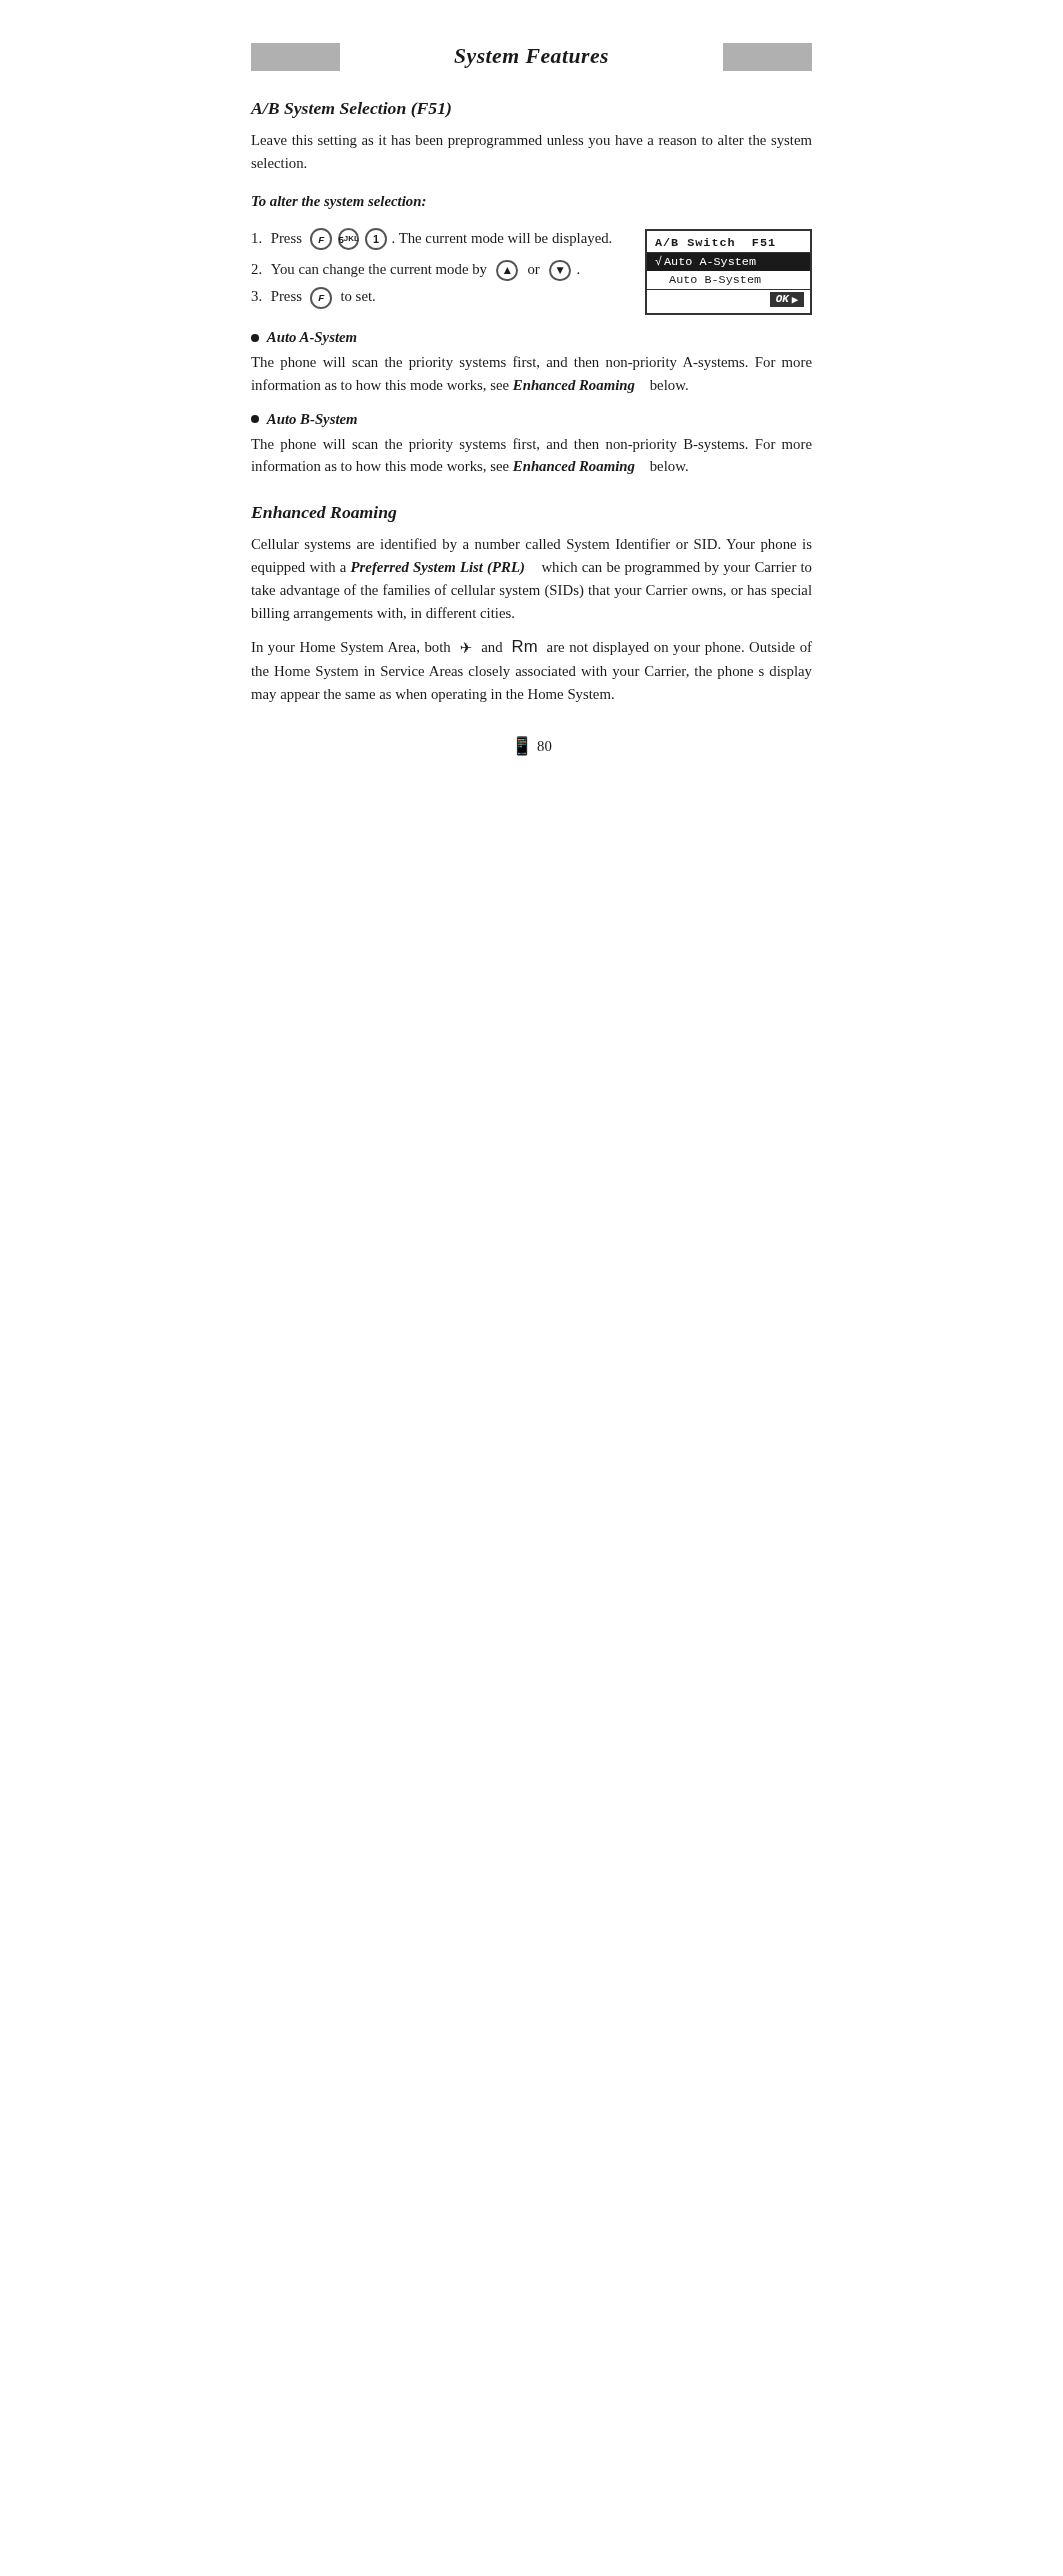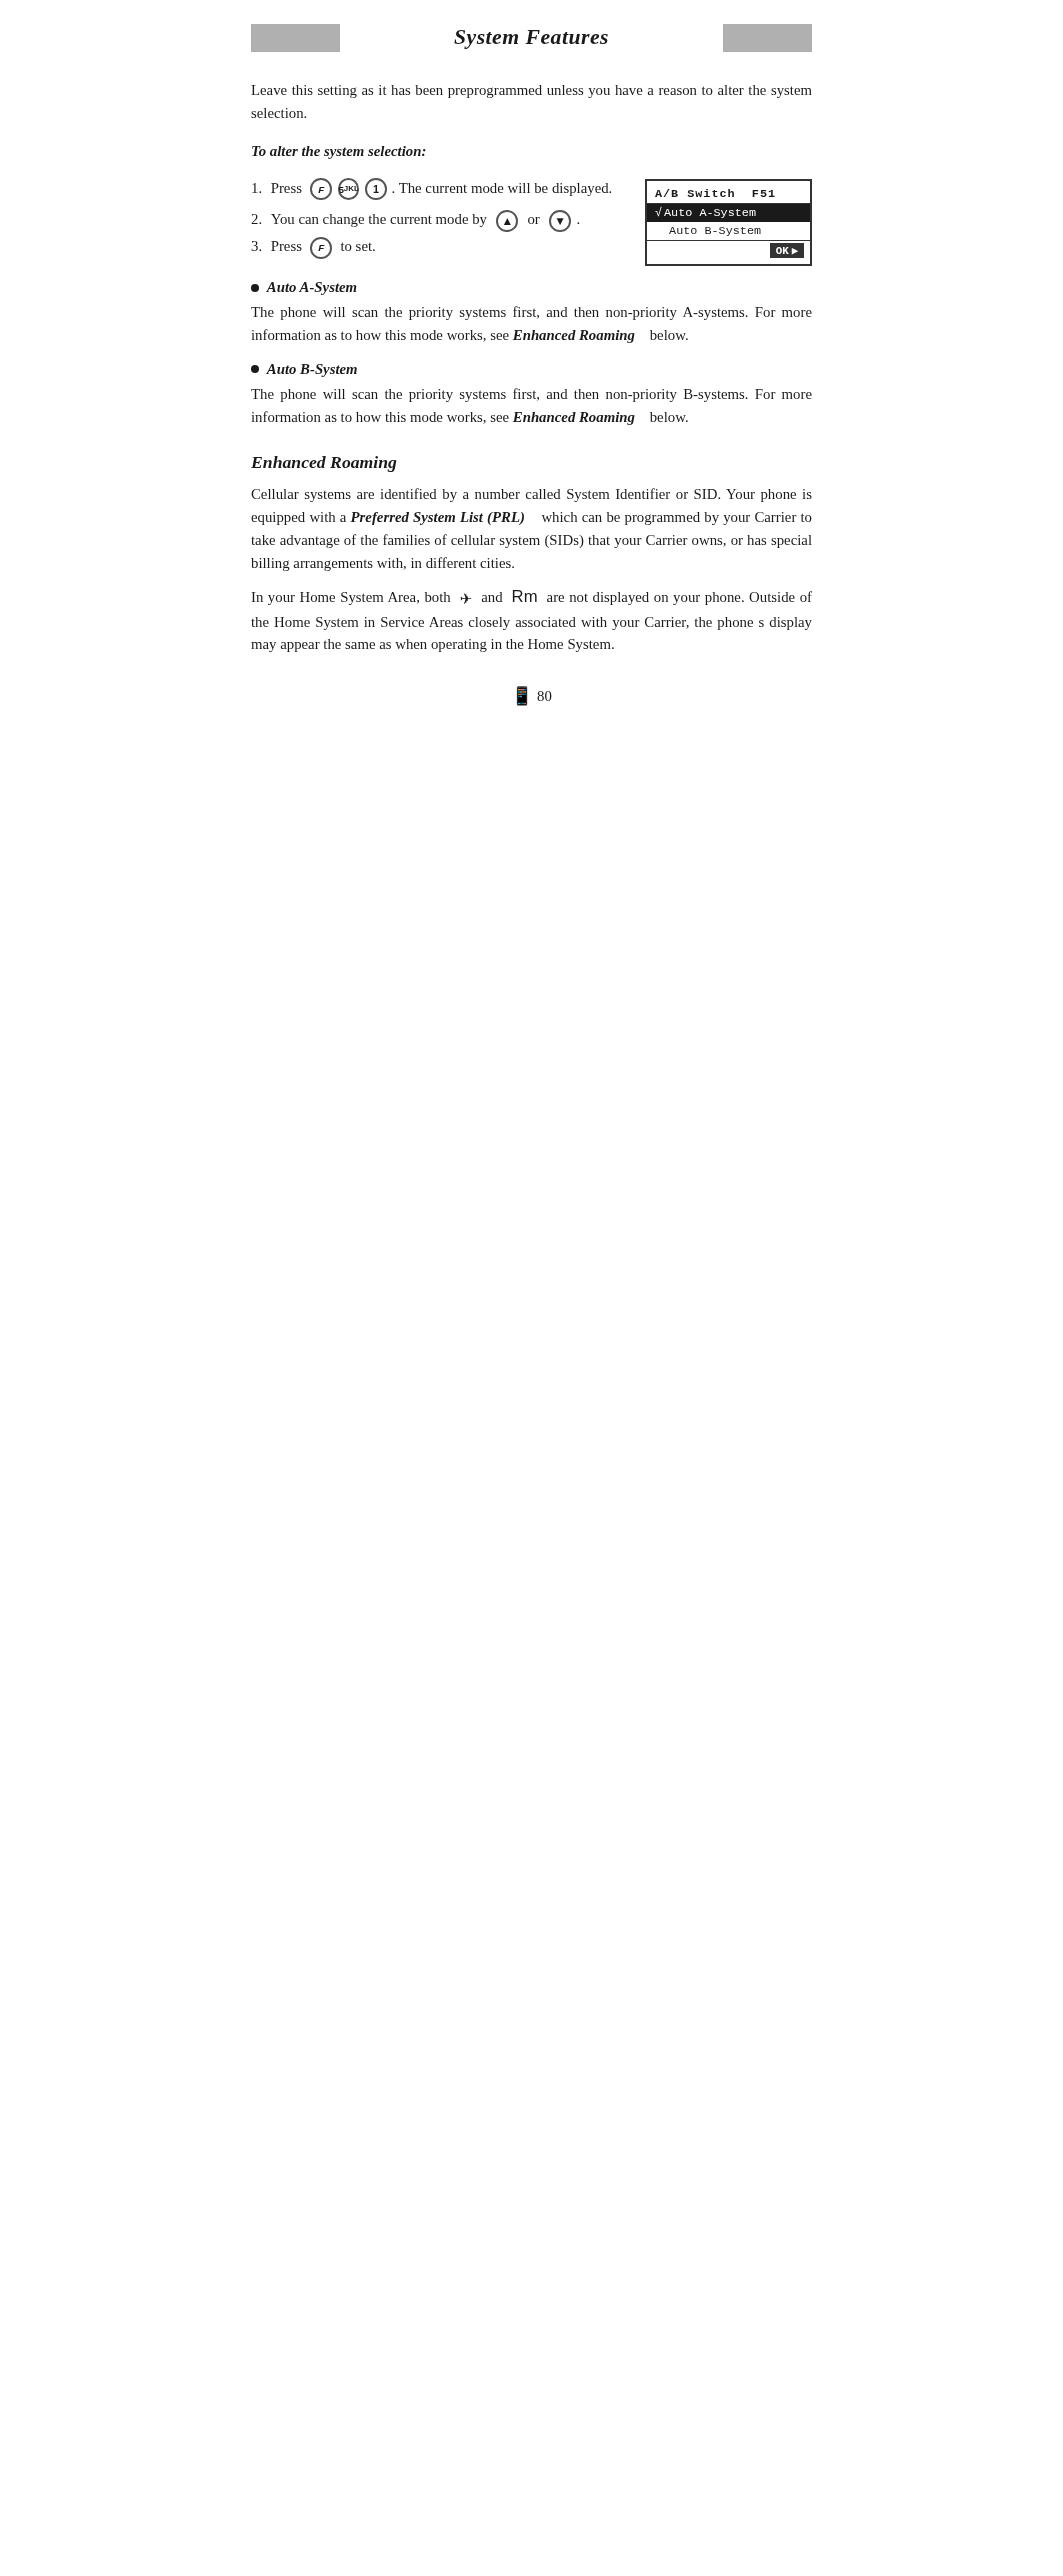--- a/index.html
+++ b/index.html
@@ -14,21 +14,21 @@
       font-size: 14.8px;
       color: #1a1a1a;
       width: 669px;
       margin: 0 auto;
       padding: 0;
     }
 
     .page {
       width: 669px;
       min-height: 1609px;
-      padding: 24px 54px 39px 54px;
+      padding: 43px 54px 39px 54px;
       background: #fff;
       position: relative;
     }
 
     
     .page-header {
       display: flex;
       align-items: center;
       margin-bottom: 27.6px;
     }
@@ -173,21 +173,22 @@
     }
 
     .ok-badge {
       background: #333;
       color: #fff;
       font-family: 'Courier New', monospace;
       font-size: 10.8px;
       font-weight: bold;
       padding: 1px 5.9px;
       display: inline-flex;
-      align-items: flex-end;
+      align-items: flex-start;
+      font-style: italic;
     }
 
     .ok-arrow {
       margin-left: 3px;
       font-size: 10.8px;
     }
 
     
     .bullet-section {
       margin-top: 13.8px;
@@ -265,20 +266,21 @@
 
 <div class="page">
 
   <div class="page-header">
     <div class="header-bar-left"></div>
     <div class="header-title">System Features</div>
     <div class="header-bar-right"></div>
   </div>
 
   <div class="section">
+    <div class="section-title">A/B System Selection (F51)</div>
 
     <p class="body-text">
       Leave this setting as it has been preprogrammed unless you have a reason to alter the system selection.
     </p>
 
     <div class="subsection-title">To alter the system selection:</div>
 
     <div class="steps-container">
       <div class="steps-left">
 

